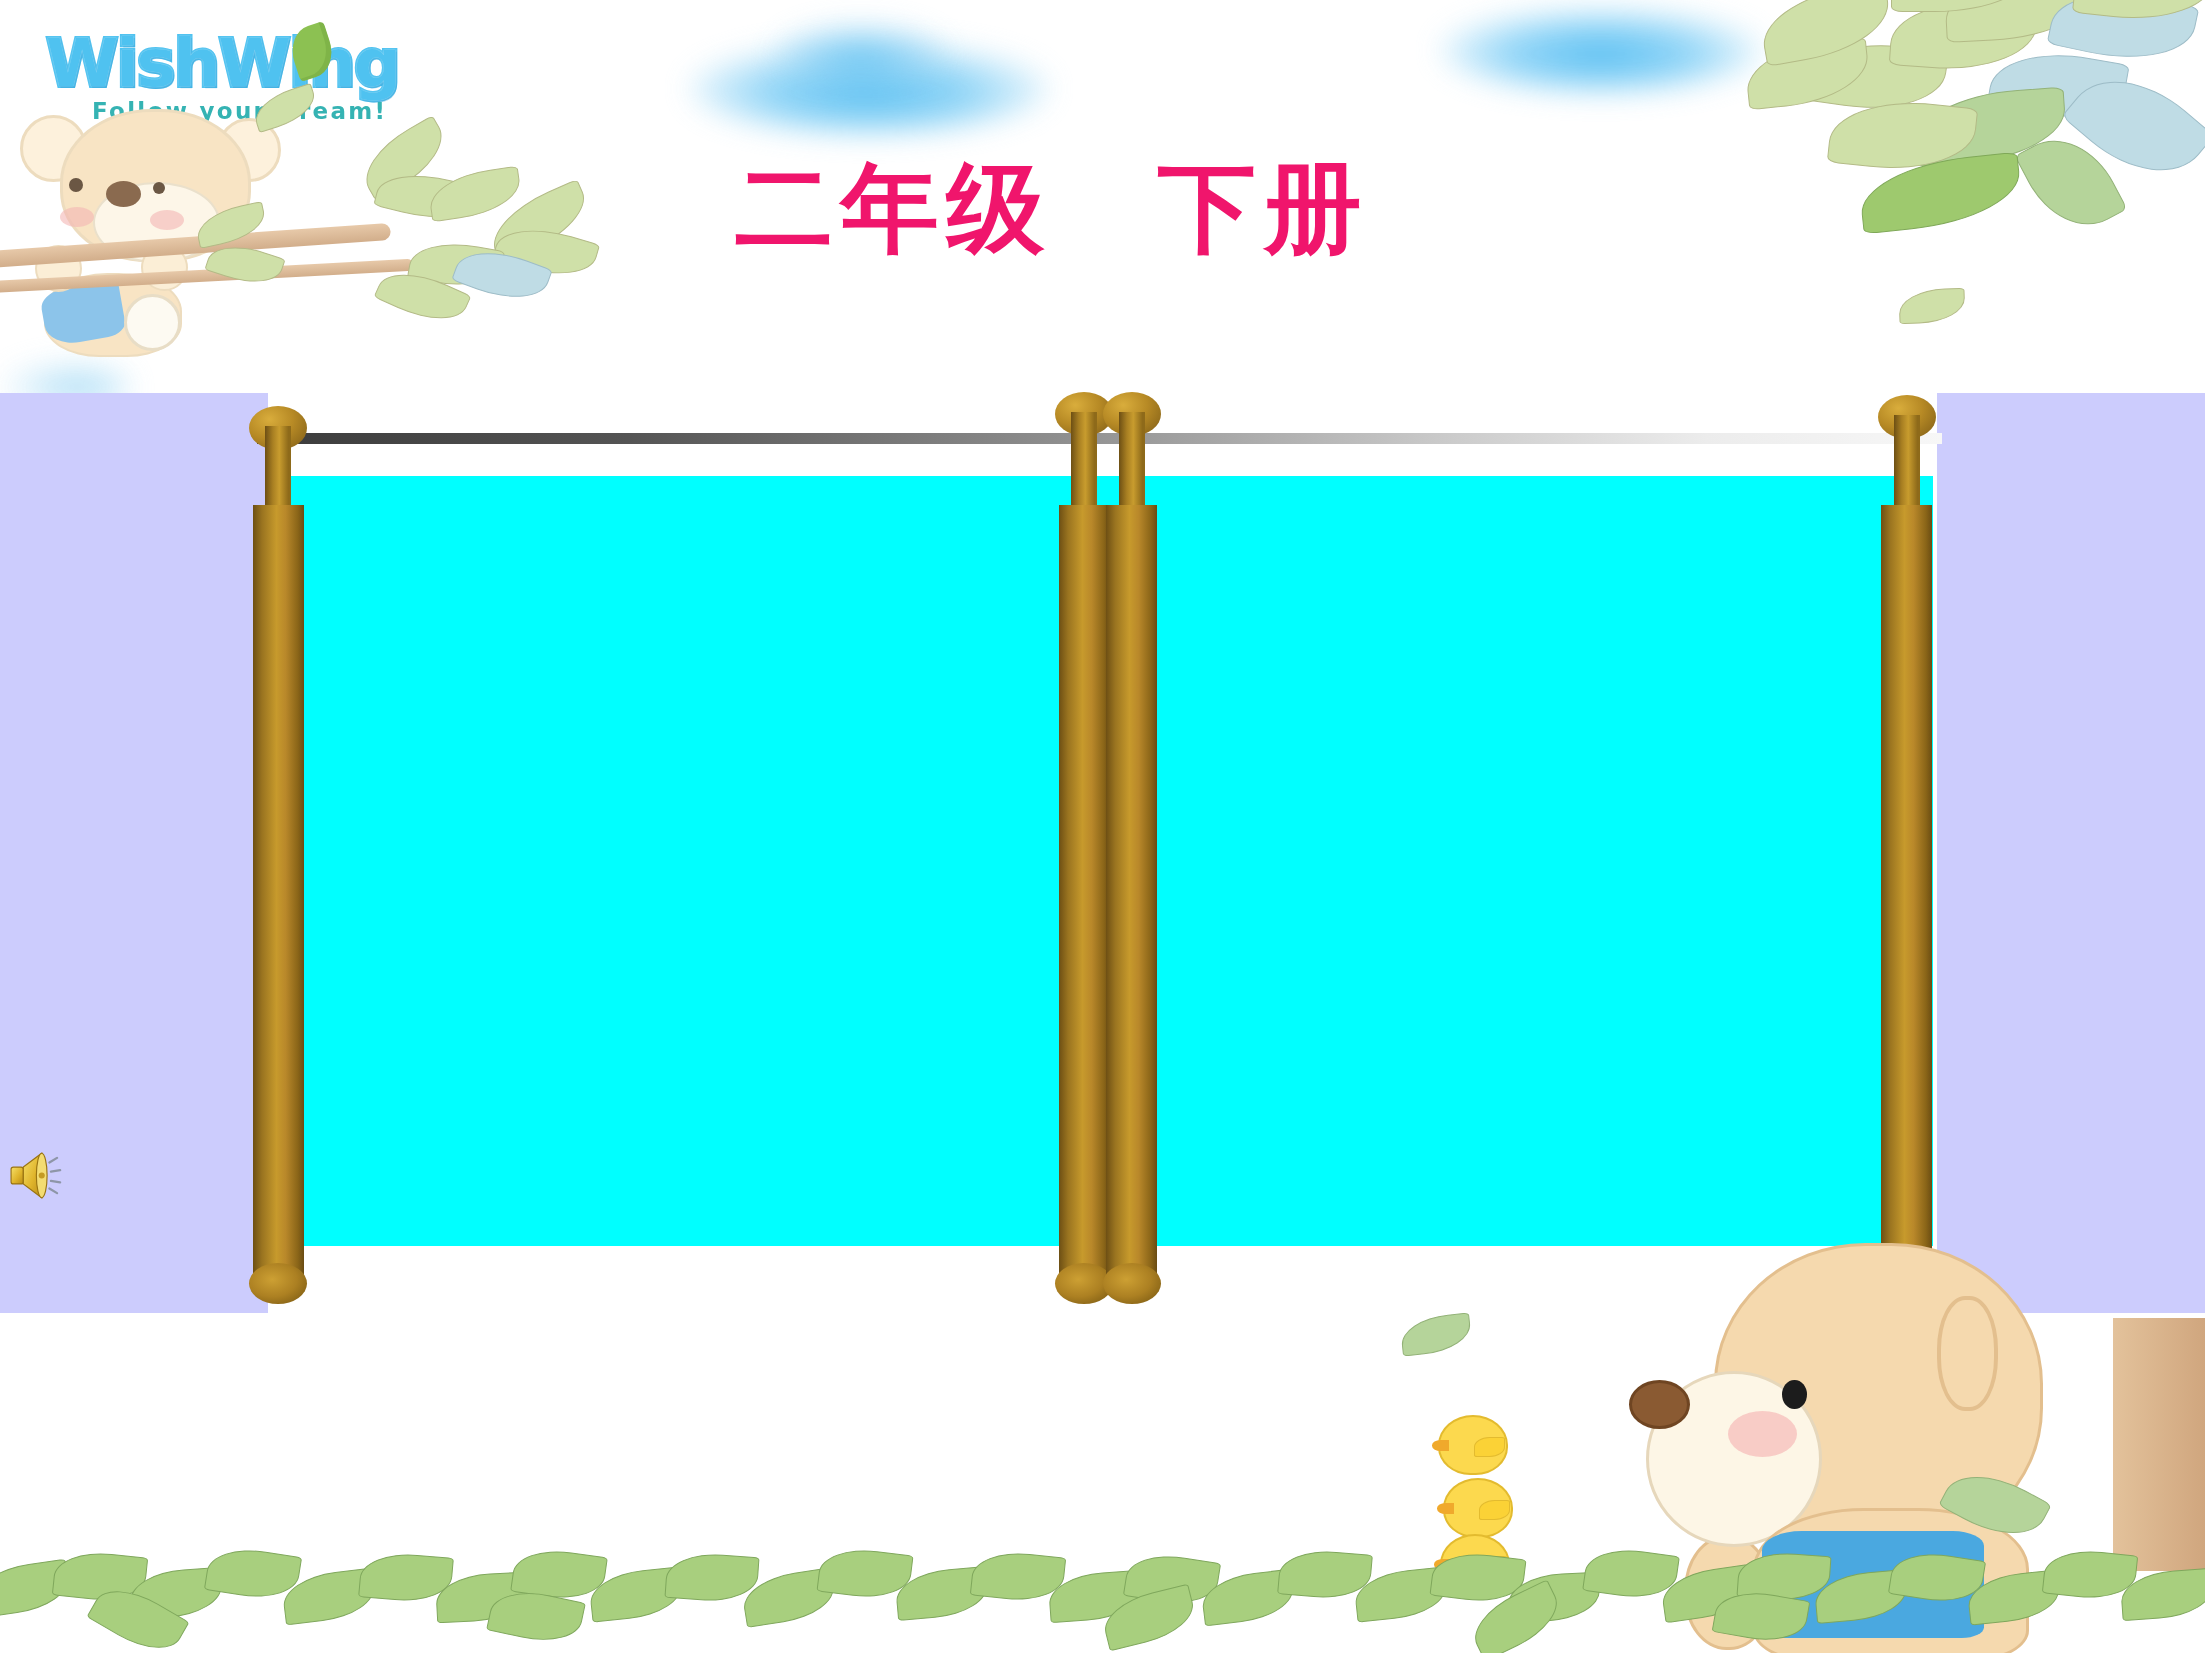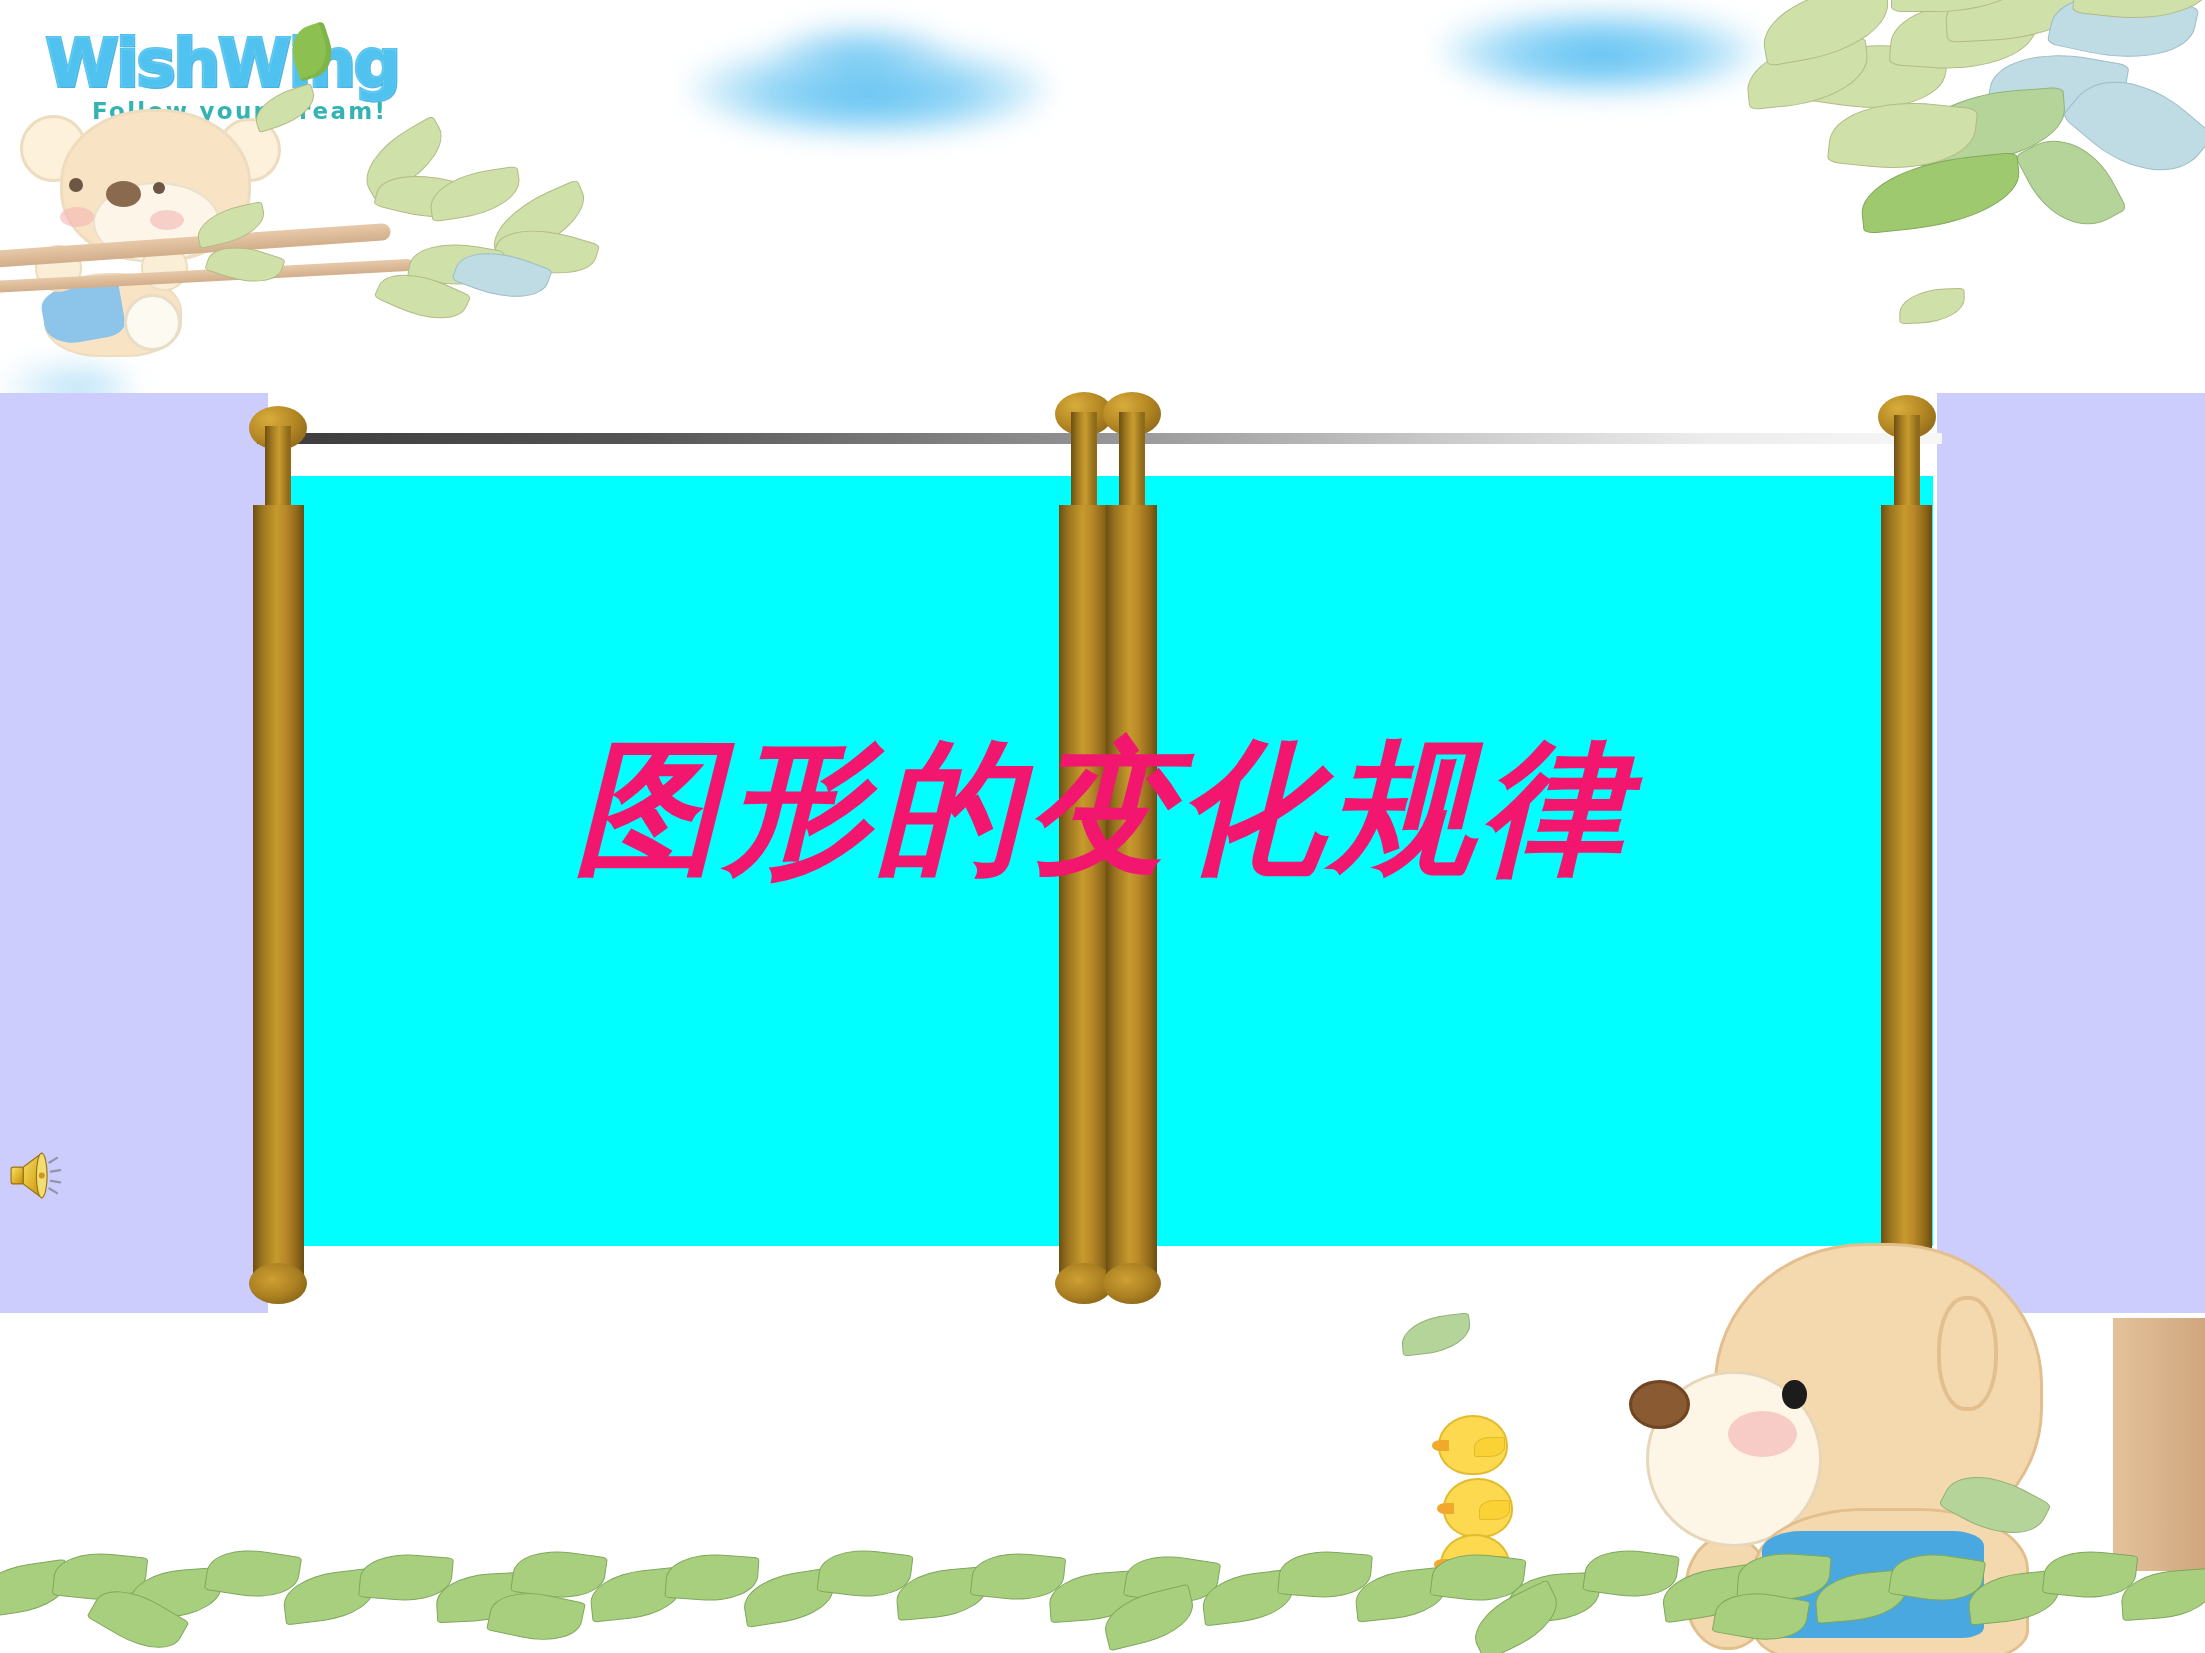--- a/index.html
+++ b/index.html
@@ -345,21 +345,21 @@
     <div class="foot" style="left:1103px; top:1263px;"></div>
   </div>
 
   <div>
     <div class="knob" style="left:1878px; top:395px;"></div>
     <div class="neck" style="left:1894px; top:415px; height:95px;"></div>
     <div class="pole" style="left:1881px; top:505px; height:773px;"></div>
     <div class="foot" style="left:1878px; top:1263px;"></div>
   </div>
 
-  <div class="lesson-title">图形的变化规律</div>
+  <div class="grade-title">二年级　下册</div>
 
   <div class="speaker" title="audio">
     <svg viewBox="0 0 90 90" width="69" height="69" aria-hidden="true">
       <defs>
         <linearGradient id="spk" x1="0" y1="0" x2="1" y2="1">
           <stop offset="0%" stop-color="#f6e06a"></stop>
           <stop offset="55%" stop-color="#e0b52c"></stop>
           <stop offset="100%" stop-color="#b98c16"></stop>
         </linearGradient>
       </defs>

